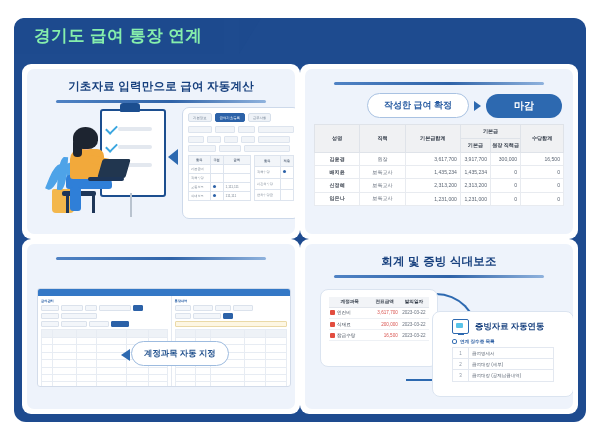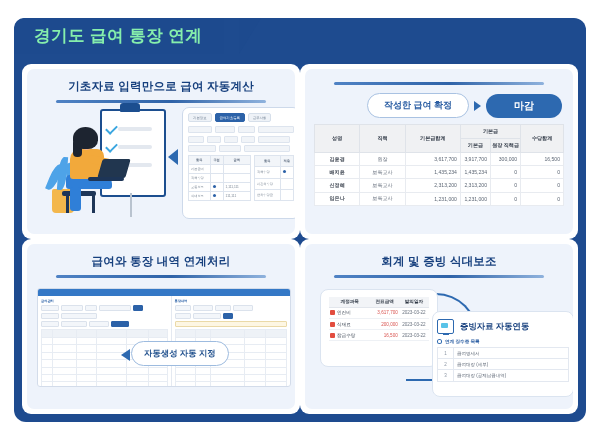--- a/index.html
+++ b/index.html
@@ -181,21 +181,21 @@
   .card-a .c-title{font-size:8px;font-weight:bold;color:#17407e;margin-bottom:5px;}
   .voucher{width:100%;border-collapse:collapse;font-size:4.6px;table-layout:fixed;}
   .voucher th{background:#f2f4f7;color:#2d3643;border-bottom:.6px solid #e2e6ec;padding:2.4px 1px;}
   .voucher td{padding:2.6px 1px;border-bottom:.5px solid #eef1f5;color:#6b7480;text-align:center;}
   .voucher td.acct{text-align:left;color:#3b4553;}
   .voucher td.amt{color:#d9534f;text-align:right;}
   .mini-ic{display:inline-block;width:5px;height:5px;background:#e24d3f;border-radius:1px;vertical-align:-1px;margin-right:2px;}
   .card-b{
     position:absolute;left:118px;top:28px;width:142px;height:86px;z-index:3;
     background:#fff;border:1px solid #dbe4f0;border-radius:8px;
-    box-sizing:border-box;padding:7px 4px;
+    box-sizing:border-box;padding:7px 19px;
   }
   .cb-head{display:flex;align-items:center;gap:6px;margin-bottom:5px;}
   .mon{width:15px;height:13px;border:1.6px solid #2d69b0;border-radius:2px;position:relative;flex:0 0 auto;}
   .mon:after{content:"";position:absolute;left:3px;top:2.5px;width:7px;height:5px;background:#59c3e8;border-radius:1px;}
   .mon-base{position:absolute;left:4.5px;top:13px;width:6px;height:2px;background:#2d69b0;}
   .cb-title{font-size:8.4px;font-weight:bold;color:#17407e;white-space:nowrap;}
   .cb-sub{display:flex;align-items:center;gap:3px;font-size:4.6px;color:#2b5ea3;font-weight:bold;margin-bottom:3px;}
   .cb-dot{width:5px;height:5px;border-radius:50%;background:#2d69b0;position:relative;}
   .cb-dot:after{content:"";position:absolute;left:1.4px;top:1.4px;width:2.2px;height:2.2px;background:#fff;border-radius:50%;}
   .cb-list{width:100%;border-collapse:collapse;font-size:4.5px;}
@@ -389,21 +389,20 @@
               <td>0</td>
               <td>0</td>
             </tr>
           </tbody>
         </table>
       </div>
     </div>
 
     <div class="panel">
       <div class="panel-inner">
-        <div class="p-title">급여와 통장 내역 연계처리</div>
         <div class="p-rule"></div>
 
         <div class="shot3">
           <div class="shot3-top"></div>
           <div class="shot3-cols">
             <div class="shot3-l">
               <div class="sec-title">급여관리</div>
               <div class="fl">
                 <span class="box" style="width:16px"></span>
                 <span class="box" style="width:20px"></span>
@@ -566,21 +565,21 @@
                       <td></td>
                     </tr>
 
               </tbody>
                 </table>
             </div>
           </div>
         </div>
 
         <div class="callout-arrow"></div>
-        <div class="callout">자동생성 자동 지정</div>
+        <div class="callout">계정과목 자동 지정</div>
       </div>
     </div>
 
     <div class="panel">
       <div class="panel-inner">
         <div class="p-title">회계 및 증빙 식대보조</div>
         <div class="p-rule"></div>
 
         <div class="p4-body">
           <div class="curve"></div>

